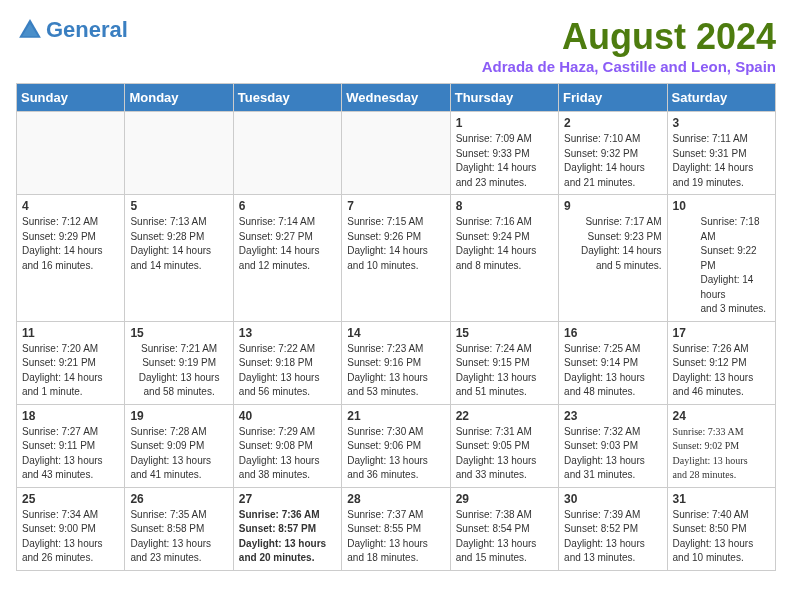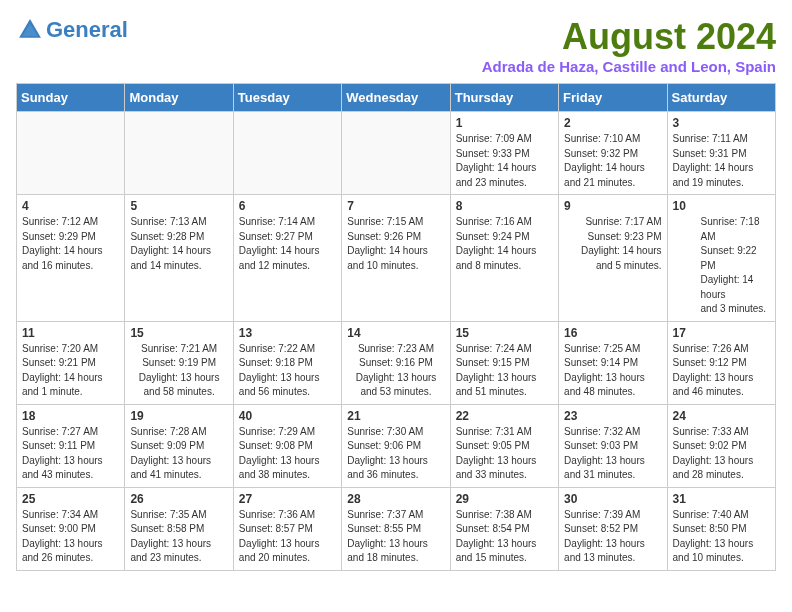--- a/index.html
+++ b/index.html
@@ -218,21 +218,21 @@
         </td>
         <td>
           <span class="day-num">13</span>
           <div class="day-info" style="white-space: pre-line;">Sunrise: 7:22 AM
 Sunset: 9:18 PM
 Daylight: 13 hours
 and 56 minutes.</div>
         </td>
         <td>
           <span class="day-num">14</span>
-          <div class="day-info" style="white-space: pre-line; text-align: center;">Sunrise: 7:23 AM
+          <div class="day-info" style="white-space: pre-line;">Sunrise: 7:23 AM
 Sunset: 9:16 PM
 Daylight: 13 hours
 and 53 minutes.</div>
         </td>
         <td>
           <span class="day-num">15</span>
           <div class="day-info" style="white-space: pre-line;">Sunrise: 7:24 AM
 Sunset: 9:15 PM
 Daylight: 13 hours
 and 51 minutes.</div>
@@ -290,21 +290,21 @@
         </td>
         <td>
           <span class="day-num">23</span>
           <div class="day-info" style="white-space: pre-line;">Sunrise: 7:32 AM
 Sunset: 9:03 PM
 Daylight: 13 hours
 and 31 minutes.</div>
         </td>
         <td>
           <span class="day-num">24</span>
-          <div class="day-info" style="white-space: pre-line;">Sunrise: 7:33 AM
+          <div class="day-info" style="white-space: pre-line; font-family: Liberation Serif, serif;">Sunrise: 7:33 AM
 Sunset: 9:02 PM
 Daylight: 13 hours
 and 28 minutes.</div>
         </td>
       </tr>
       <tr>
         <td>
           <span class="day-num">25</span>
           <div class="day-info" style="white-space: pre-line;">Sunrise: 7:34 AM
 Sunset: 9:00 PM
@@ -313,21 +313,21 @@
         </td>
         <td>
           <span class="day-num">26</span>
           <div class="day-info" style="white-space: pre-line;">Sunrise: 7:35 AM
 Sunset: 8:58 PM
 Daylight: 13 hours
 and 23 minutes.</div>
         </td>
         <td>
           <span class="day-num">27</span>
-          <div class="day-info" style="white-space: pre-line;">Sunrise: 7:36 AM
+          <div class="day-info" style="white-space: pre-line; font-weight: bold;">Sunrise: 7:36 AM
 Sunset: 8:57 PM
 Daylight: 13 hours
 and 20 minutes.</div>
         </td>
         <td>
           <span class="day-num">28</span>
           <div class="day-info" style="white-space: pre-line;">Sunrise: 7:37 AM
 Sunset: 8:55 PM
 Daylight: 13 hours
 and 18 minutes.</div>

